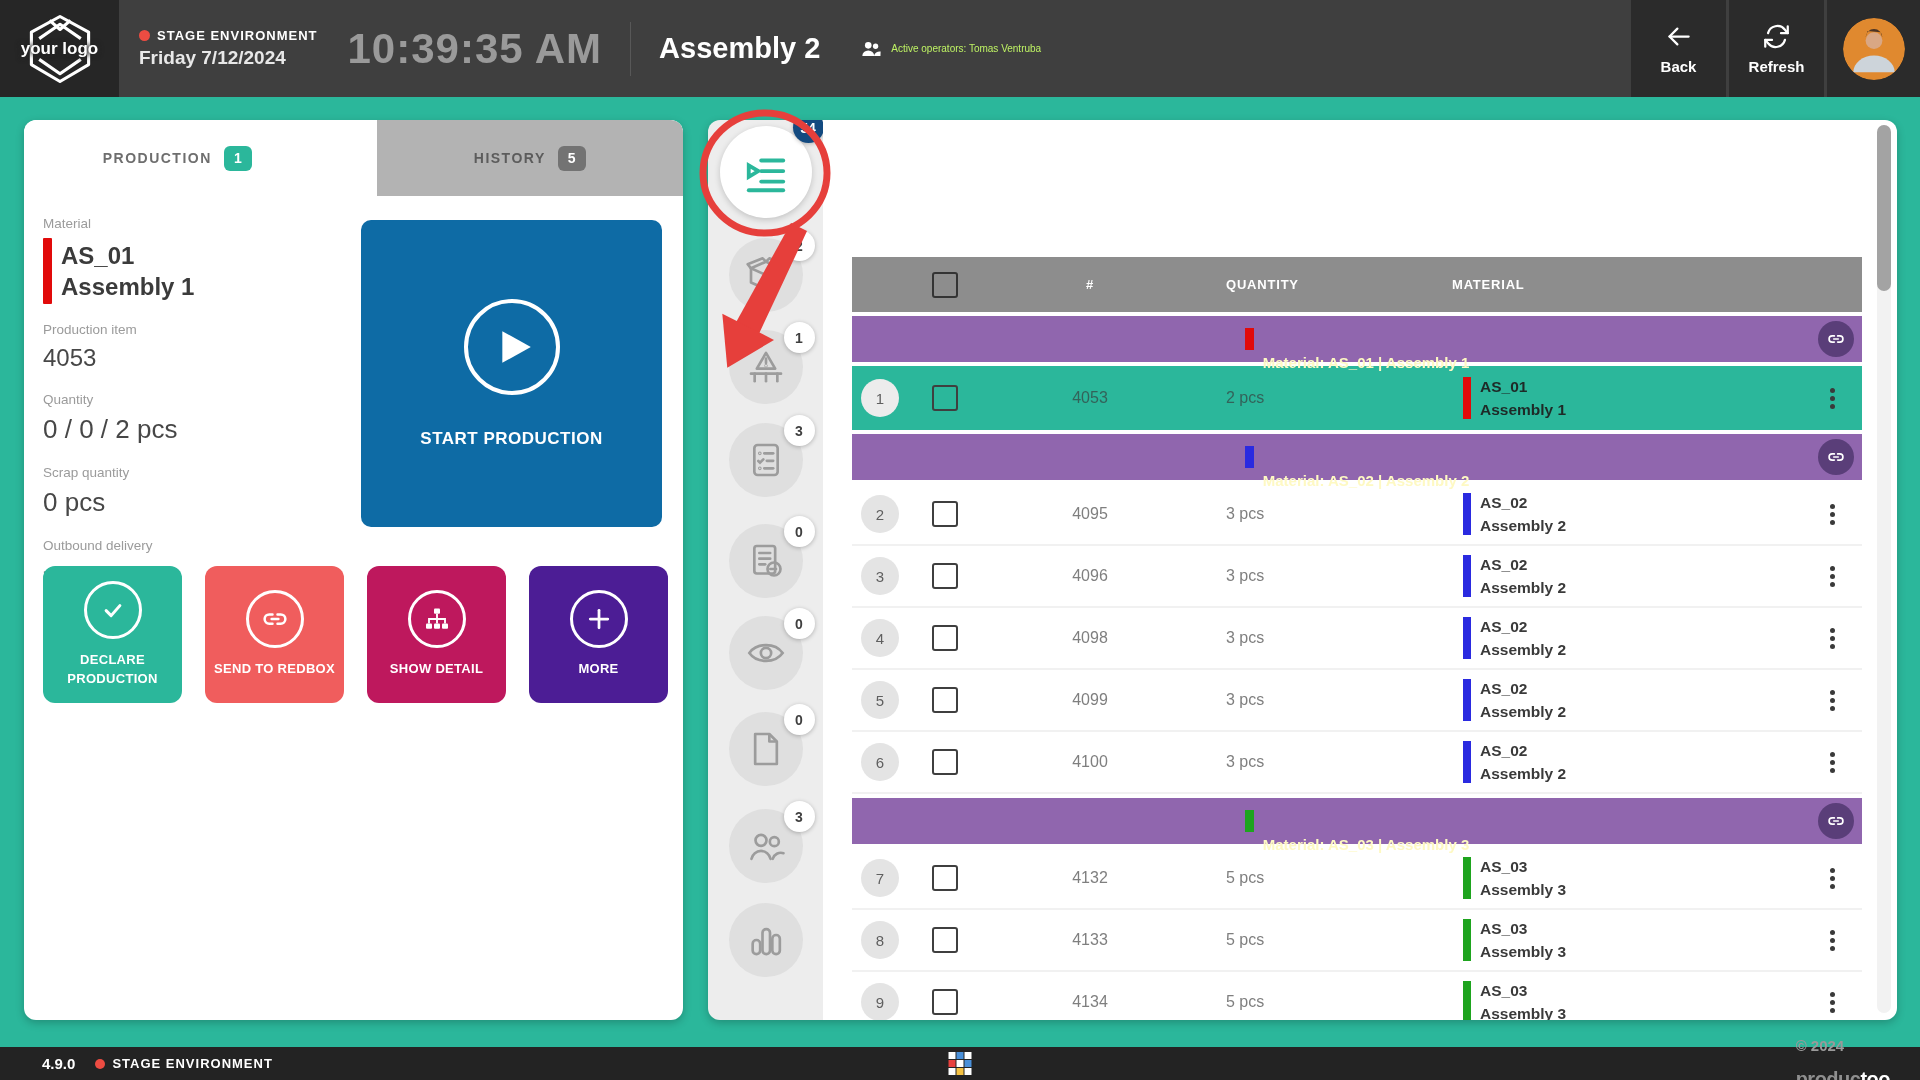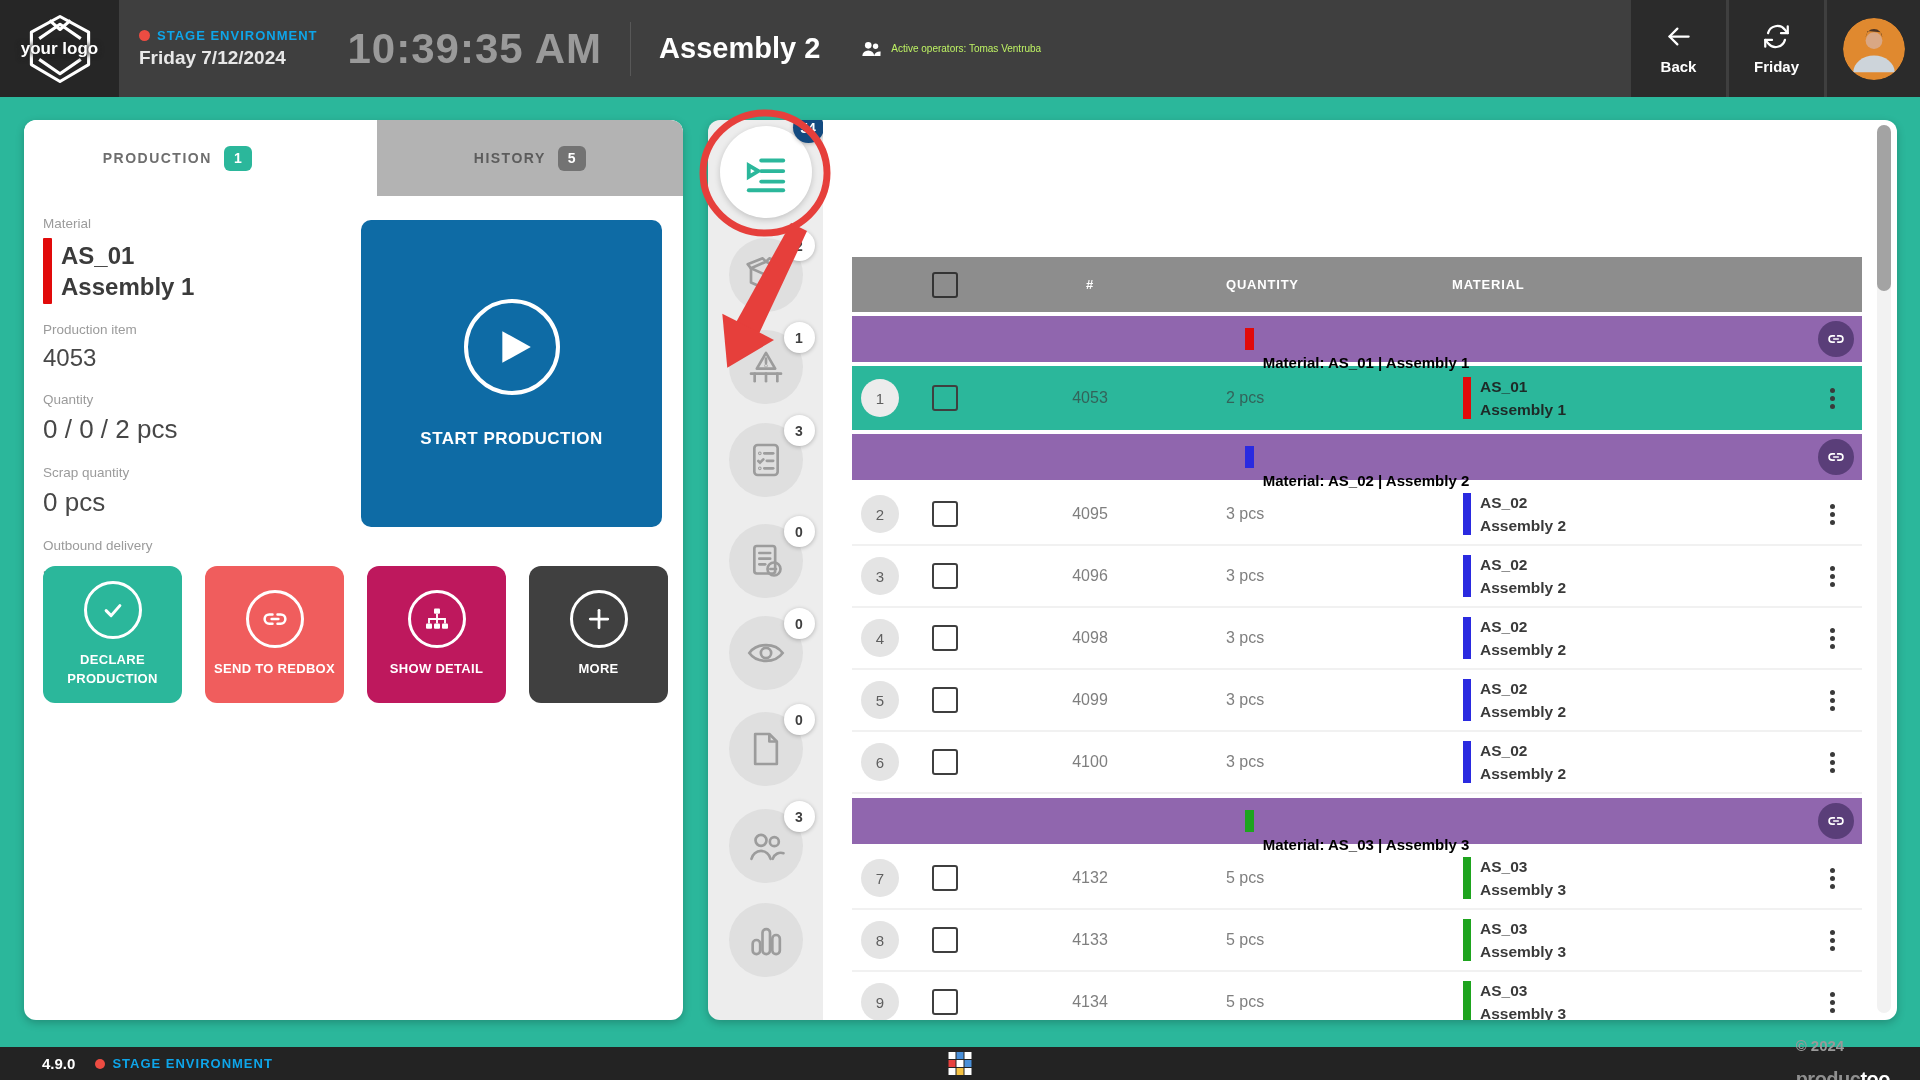--- a/index.html
+++ b/index.html
@@ -8,21 +8,21 @@
   .screen { position:relative; width:1920px; height:1080px; overflow:hidden; background:#2bb79b; }
 
   
   .header { position:absolute; top:0; left:0; width:1920px; height:97px; background:#3f3f3f; display:flex; align-items:center; }
   .logo-block { position:relative; width:119px; height:97px; background:#262626; flex:0 0 auto; display:flex; align-items:center; justify-content:center; }
   .logo-block svg { width:78px; height:84px; }
   .logo-text { position:absolute; top:50%; left:50%; transform:translate(-50%,-50%); color:#fff; font-size:17px; font-weight:700; white-space:nowrap; text-shadow:0 0 4px #262626,0 0 6px #262626; }
   .env-block { margin-left:20px; display:flex; flex-direction:column; gap:4px; }
   .env-row { display:flex; align-items:center; gap:7px; }
   .red-dot { width:11px; height:11px; border-radius:50%; background:#ed4c42; }
-  .env-label { color:#0ea5e9; font-size:13px; font-weight:700; letter-spacing:1px; }
+  .env-label { color:#ffffff; font-size:13px; font-weight:700; letter-spacing:1px; }
   .date-label { color:#e8e8e8; font-size:19px; font-weight:700; }
   .time-label { margin-left:30px; color:#9a9a9a; font-size:42px; font-weight:700; letter-spacing:1px; }
   .vdiv { width:1px; height:54px; background:#585858; margin:0 28px; }
   .title-label { color:#fff; font-size:29px; font-weight:700; margin-right:36px; white-space:nowrap; }
   .status-col { display:flex; flex-direction:column; gap:7px; }
   .delay-pill { display:flex; align-items:center; gap:10px; background:#1c1c1c; border-radius:19px; height:38px; padding:0 18px; width:max-content; }
   .delay-pill svg { width:22px; height:22px; }
   .delay-text { color:#fff; font-size:16px; font-weight:700; white-space:nowrap; }
   .operators-row { display:flex; align-items:center; gap:9px; padding-left:4px; }
   .operators-row svg { width:22px; height:22px; }
@@ -82,21 +82,21 @@
   .table { position:absolute; left:29px; top:137px; width:1010px; }
   .trow { display:grid; grid-template-columns:56px 74px 216px 254px 1fr 60px; align-items:center; }
   .thead { height:55px; background:#8d8d8d; }
   .th { color:#fff; font-size:13px; font-weight:700; letter-spacing:0.8px; }
   .th.center { text-align:center; }
   .th.padded { padding-left:28px; }
   .cb { width:26px; height:26px; border:2px solid #3f3f3f; border-radius:3px; background:transparent; justify-self:center; cursor:pointer; }
   .thead .cb { border-color:#343434; }
   .group-row { position:relative; height:46px; margin:4px 0; background:#9066ae; display:flex; align-items:center; justify-content:center; gap:9px; }
   .group-chip { width:9px; height:22px; }
-  .group-label { color:#000000; font-size:15px; font-weight:700;margin-top:47px; }
+  .group-label { color:#fef9c3; font-size:15px; font-weight:700;margin-top:47px; }
   .group-link { position:absolute; right:8px; top:50%; transform:translateY(-50%); width:36px; height:36px; border-radius:50%; background:#5a3e79; display:flex; align-items:center; justify-content:center; cursor:pointer; }
   .group-link svg { width:20px; height:20px; }
   .drow { height:62px; background:#fff; border-bottom:2px solid #f1f1f1; cursor:pointer; }
   .drow.selected { background:#2bb79b; border-bottom:none; height:64px; }
   .row-num { width:38px; height:38px; border-radius:50%; background:#e4e4e4; color:#5f5f5f; font-size:15px; display:flex; align-items:center; justify-content:center; justify-self:center; }
   .drow.selected .row-num { background:#ececec; }
   .cell-id { text-align:center; color:#7f7f7f; font-size:16px; }
   .cell-qty { padding-left:28px; color:#7f7f7f; font-size:16px; }
   .drow.selected .cell-id, .drow.selected .cell-qty { color:#33635a; }
   .cell-material { display:flex; align-items:stretch; gap:9px; padding-left:11px; }
@@ -168,21 +168,21 @@
           <polyline points="11 19 4 12 11 5"></polyline>
       </svg>
       <span class="hbtn-label">Back</span>
     </div>
     <div class="hbtn">
       <svg viewBox="0 0 24 24" fill="none" stroke="#fff" stroke-width="2" stroke-linecap="round" stroke-linejoin="round">
         <polyline points="22 3 22 9 16 9"></polyline>
           <polyline points="2 21 2 15 8 15"></polyline>
         <path d="M4.5 9 a8.5 8.5 0 0 1 14.8-3.2 L22 9 M2 15 l2.7 3.2 A8.5 8.5 0 0 0 19.5 15"></path>
       </svg>
-      <span class="hbtn-label">Friday</span>
+      <span class="hbtn-label">Refresh</span>
     </div>
     <div class="avatar-block">
       <span class="avatar">
         <svg viewBox="0 0 48 48">
           <circle cx="24" cy="24" r="24" fill="#e0892f"></circle>
           <path d="M8 42 a16 13 0 0 1 32 0 Z" fill="#cdd4da"></path>
           <circle cx="24" cy="17.5" r="6.5" fill="#d9a784"></circle>
           <path d="M17.5 15 a6.5 6.5 0 0 1 13 0 l-1.5 -4 -10 -1 Z" fill="#4c3425"></path>
         </svg>
       </span>
@@ -262,21 +262,21 @@
               <svg viewBox="0 0 24 24">
                 <rect x="9.6" y="3.5" width="4.8" height="4.2" rx="0.8" fill="#fff"></rect>
                 <rect x="3.2" y="15.5" width="4.8" height="4.2" rx="0.8" fill="#fff"></rect>
                 <rect x="9.6" y="15.5" width="4.8" height="4.2" rx="0.8" fill="#fff"></rect>
                 <rect x="16" y="15.5" width="4.8" height="4.2" rx="0.8" fill="#fff"></rect>
                 <path d="M12 7.7 V12 M5.6 15.5 V12 H18.4 V15.5 M12 12 V15.5" stroke="#fff" stroke-width="1.5" fill="none"></path>
               </svg>
             </span>
     <span class="action-label">SHOW DETAIL</span>
   </div>
-          <div class="action-btn" style="background:#404040">
+          <div class="action-btn" style="background:#4c1d95">
     <span class="action-circle">
               <svg viewBox="0 0 24 24" fill="none" stroke="#fff" stroke-width="2.2" stroke-linecap="round">
                 <line x1="12" y1="5" x2="12" y2="19"></line>
                 <line x1="5" y1="12" x2="19" y2="12"></line>
               </svg>
             </span>
     <span class="action-label">MORE</span>
   </div>
         </div>
     </div>

